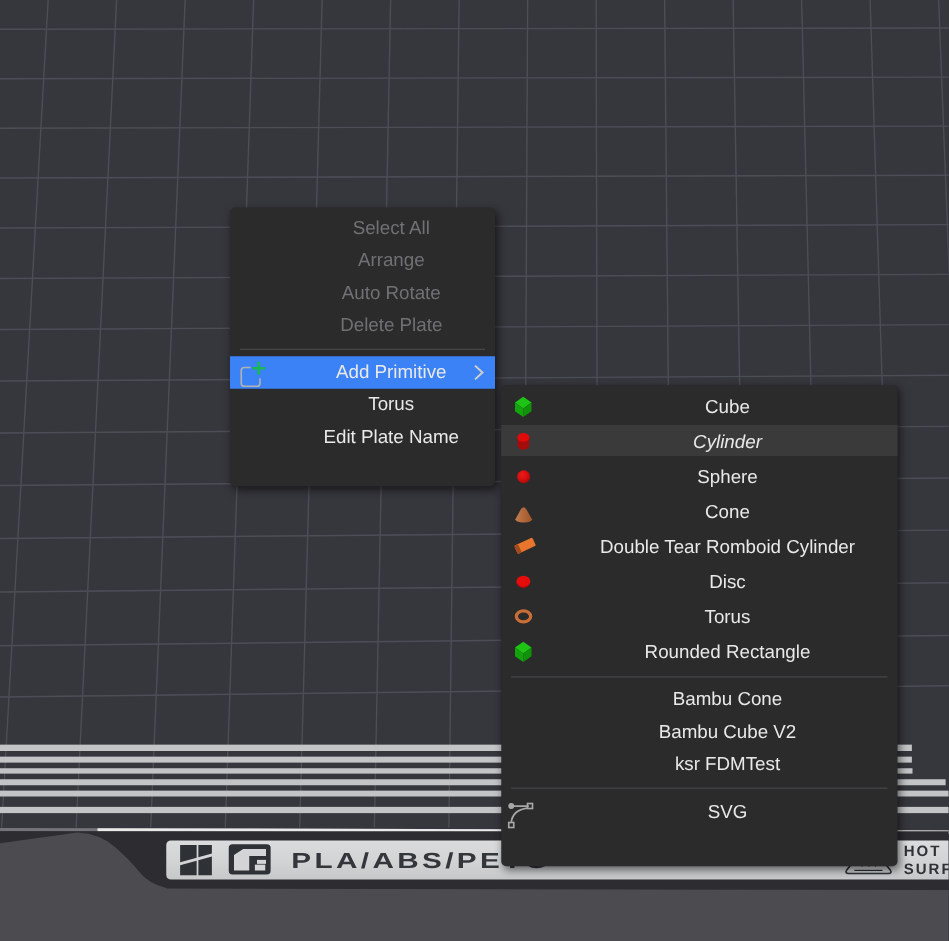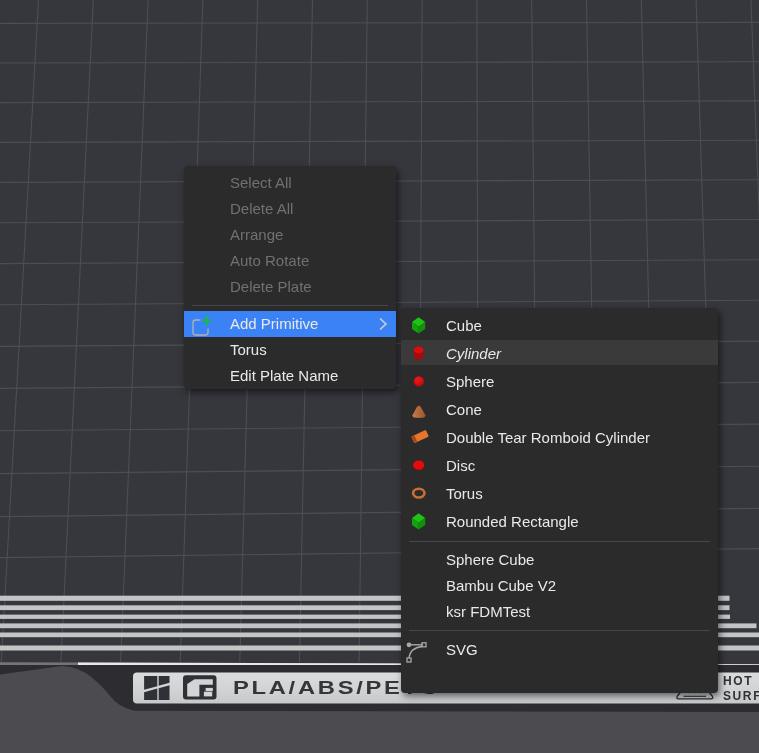--- a/index.html
+++ b/index.html
@@ -1,19 +1,19 @@
 <!DOCTYPE html>
 <html><head>
 <meta charset="utf-8">
 <style>
 html,body{margin:0;padding:0;}
 body{width:759px;height:753px;overflow:hidden;background:#36363d;font-family:"Liberation Sans",sans-serif;position:relative;}
 #scene{position:absolute;left:0;top:0;z-index:0;}
 .menu{position:absolute;background:#2b2b2c;border-radius:4px;box-shadow:2px 3px 7px rgba(0,0,0,0.55);z-index:10;color:#e9e9e7;font-size:15px;}
-.mi{position:relative;height:26px;line-height:26px;white-space:nowrap;}
+.mi{position:relative;height:26px;line-height:26px;white-space:nowrap;text-align:center;}
 .dis{color:#717173;}
 .sep{height:1px;background:#47474a;margin:5px 8px;}
 .hl{background:#3b82f6;}
 #menu2 .ico.hl{background:linear-gradient(#3a3a3b 0 25px, rgba(0,0,0,0) 25px);font-style:italic;}
 #menu1{left:184px;top:166px;width:212px;height:223px;}
 #menu1 .mi{padding-left:46px;}
 #menu2{left:401px;top:308px;width:317px;height:385px;}
 #menu2 .mi{padding-left:45px;}
 #menu2 .ico{height:28px;line-height:28px;}
 .icobox{position:absolute;left:0;top:0;width:34px;height:28px;}
@@ -100,21 +100,20 @@
     <path d="M689.5,693.2 Q691,691.5 689.5,689.8 M694.8,693.2 Q696.3,691.5 694.8,689.8 M700.1,693.2 Q701.6,691.5 700.1,689.8" stroke-width="1.0"></path>
   </g>
 
   <text x="723" y="685" font-family="Liberation Sans, sans-serif" font-size="12" font-weight="bold" fill="#2e3136" letter-spacing="1.6">HOT</text>
   <text x="723" y="699.5" font-family="Liberation Sans, sans-serif" font-size="12" font-weight="bold" fill="#2e3136" letter-spacing="1.6">SURF</text>
 </svg>
 
 <div id="menu1" class="menu">
   <div style="height:4px"></div>
   <div class="mi dis">Select All</div>
-  <div class="mi dis">Delete All</div>
   <div class="mi dis">Arrange</div>
   <div class="mi dis">Auto Rotate</div>
   <div class="mi dis">Delete Plate</div>
   <div class="sep"></div>
   <div class="mi hl">Add Primitive
     <svg class="icobox" width="34" height="28" viewBox="0 0 34 26" style="height:26px">
       <path d="M16.5,9 L11.5,9 Q9,9 9,11.5 L9,21.5 Q9,24 11.5,24 L21.5,24 Q24,24 24,21.5 L24,17.5" fill="none" stroke="#b2b2b2" stroke-width="1.3"></path>
       <path d="M23,4.3 L23,14.7 M17.8,9.5 L28.2,9.5" stroke="#19b850" stroke-width="2" fill="none"></path>
     </svg>
     <svg width="10" height="26" viewBox="0 0 10 26" style="position:absolute;right:8px;top:0;">
@@ -168,21 +167,21 @@
 </svg></div>
   <div class="mi ico">Torus<svg class="icobox" viewBox="0 0 34 28">
   <ellipse cx="17.8" cy="13.1" rx="5.7" ry="4.4" fill="none" stroke="#c96f36" stroke-width="2.6"></ellipse>
 </svg></div>
   <div class="mi ico">Rounded Rectangle<svg class="icobox" viewBox="0 0 34 28">
   <polygon points="17.6,5.3 24.2,10 17.6,14.7 11,10" fill="#1dc414"></polygon>
   <polygon points="11,10 17.6,14.7 17.6,21.6 11,16.9" fill="#13a30d"></polygon>
   <polygon points="24.2,10 24.2,16.9 17.6,21.6 17.6,14.7" fill="#109309"></polygon>
 </svg></div>
   <div class="sep"></div>
-  <div class="mi">Sphere Cube</div>
+  <div class="mi">Bambu Cone</div>
   <div class="mi">Bambu Cube V2</div>
   <div class="mi">ksr FDMTest</div>
   <div class="sep"></div>
   <div class="mi ico">SVG<svg class="icobox" viewBox="0 0 34 28">
     <circle cx="8" cy="8.8" r="2.4" fill="#a8a8a8"></circle>
     <line x1="10" y1="8.8" x2="22" y2="8.8" stroke="#a8a8a8" stroke-width="1.4"></line>
     <rect x="21" y="6.8" width="4" height="4" fill="none" stroke="#a8a8a8" stroke-width="1.3"></rect>
     <rect x="6" y="22" width="4" height="4" fill="none" stroke="#a8a8a8" stroke-width="1.3"></rect>
     <path d="M8,22 Q9,12 21,10.5" fill="none" stroke="#a8a8a8" stroke-width="1.4"></path>
   </svg></div>

